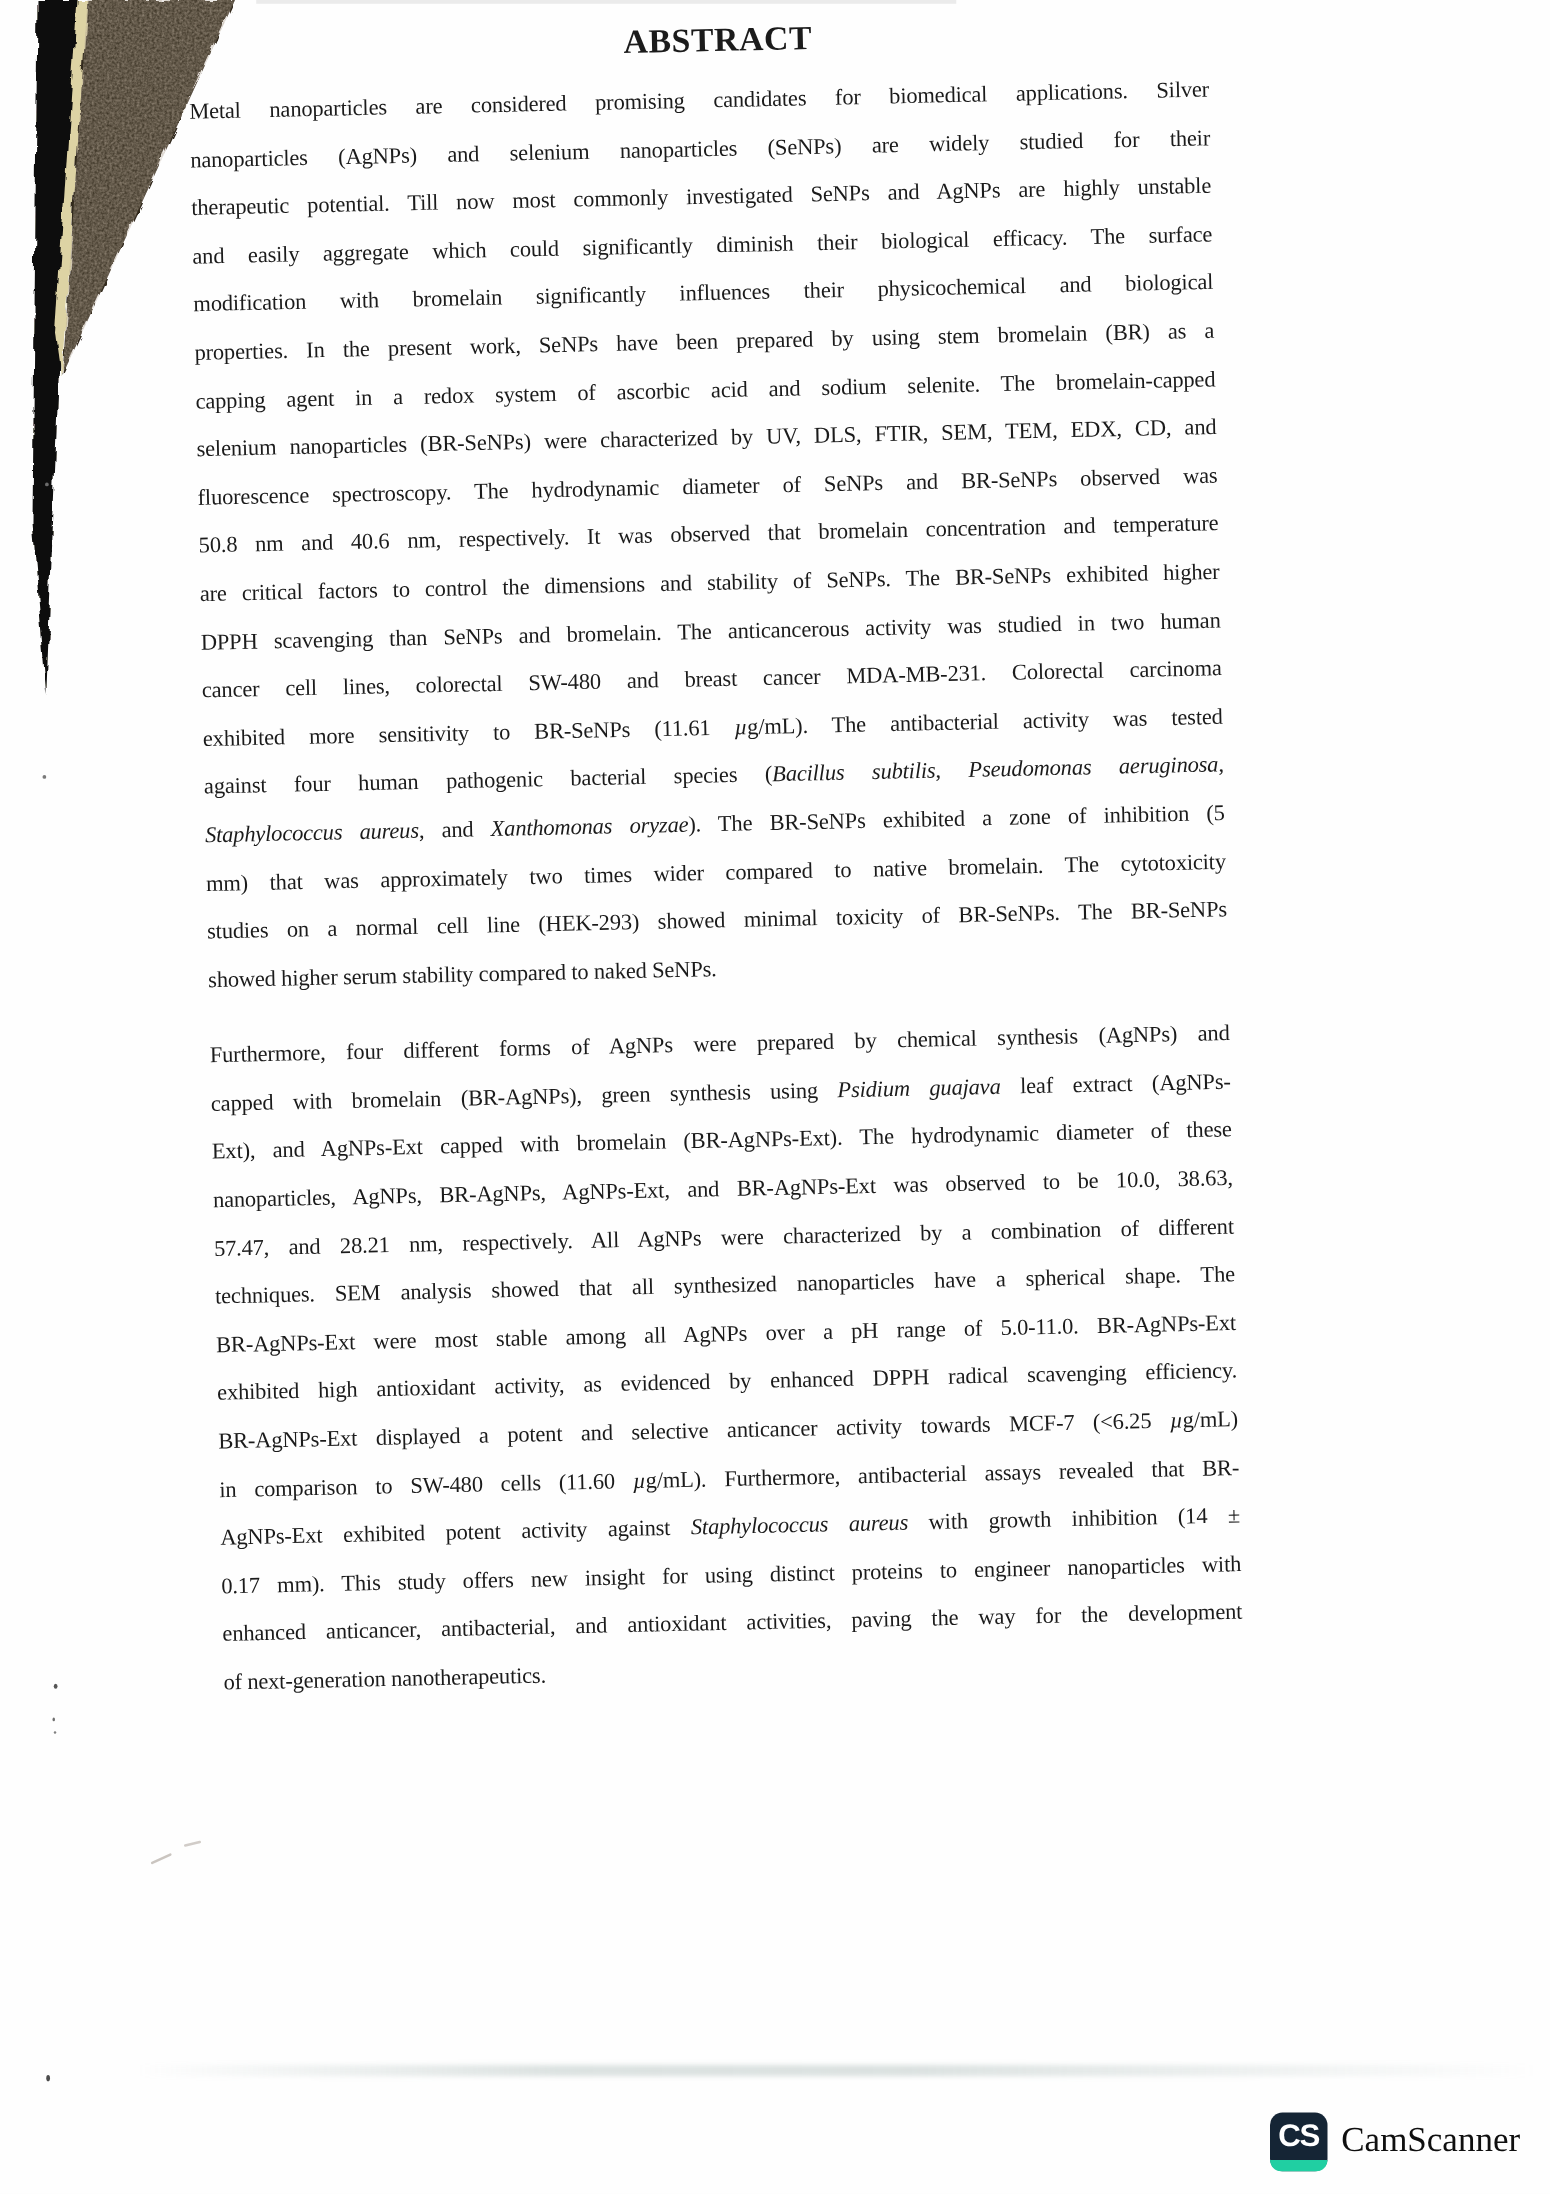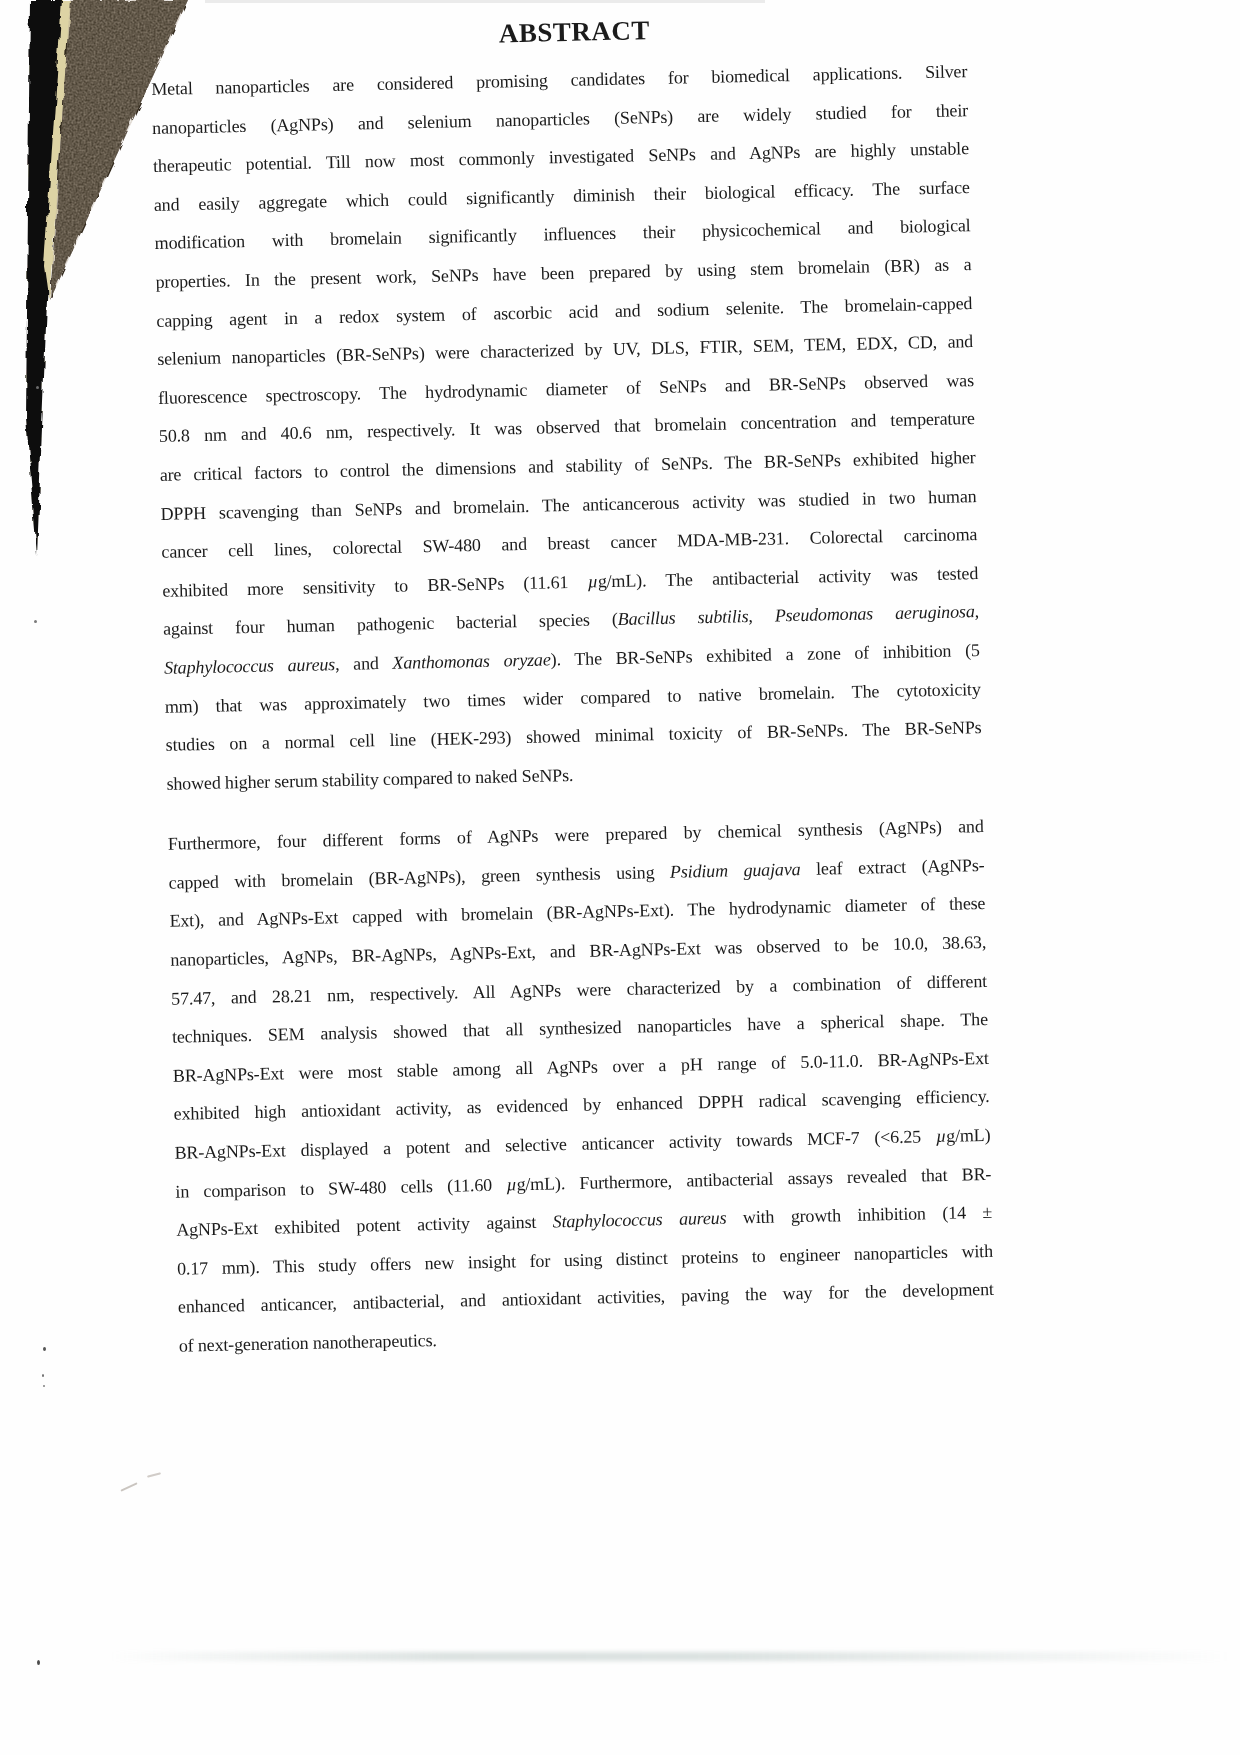--- a/index.html
+++ b/index.html
@@ -151,14 +151,21 @@
   <div class="speck sp1"></div>
   <div class="speck sp2"></div>
   <div class="speck sp3"></div>
   <div class="speck sp4"></div>
   <div class="speck sp5"></div>
   <div class="speck sp6"></div>
   <div class="pencil pm1"></div>
   <div class="pencil pm2"></div>
   <div class="smudge"></div>
 
+  <div class="watermark">
+    <div class="cs-icon" style="background: rgb(21, 37, 53);">
+      <span class="cs-text">CS</span>
+      <span class="cs-bar" style="background: rgb(32, 207, 162);"></span>
+    </div>
+    <span class="cs-label">CamScanner</span>
+  </div>
 
 </div>
 
 </body></html>

